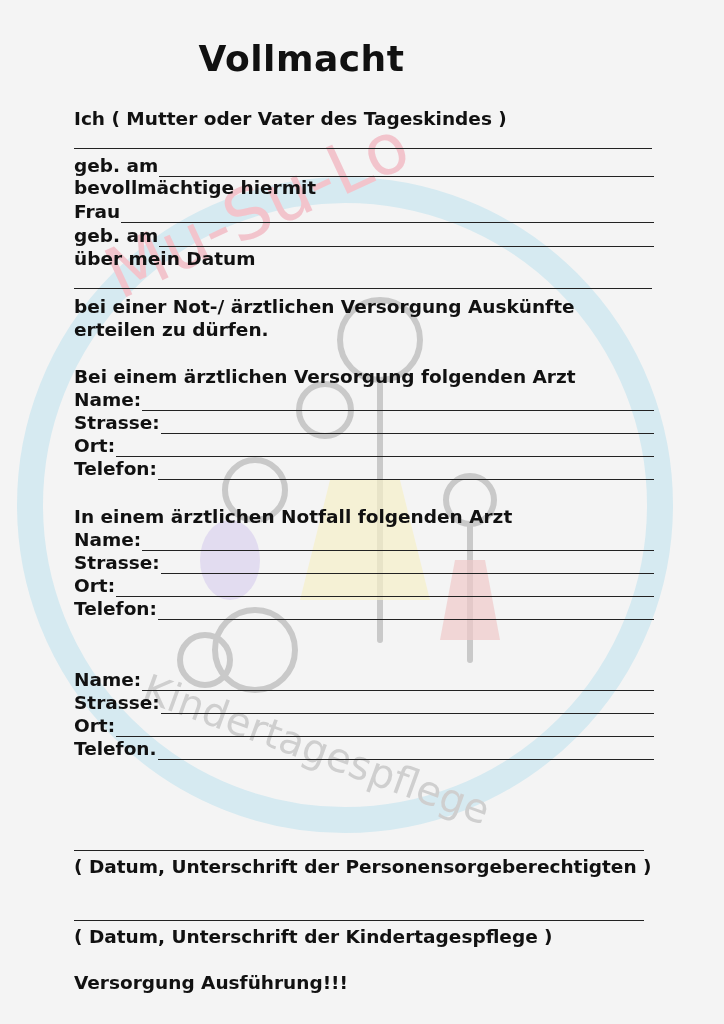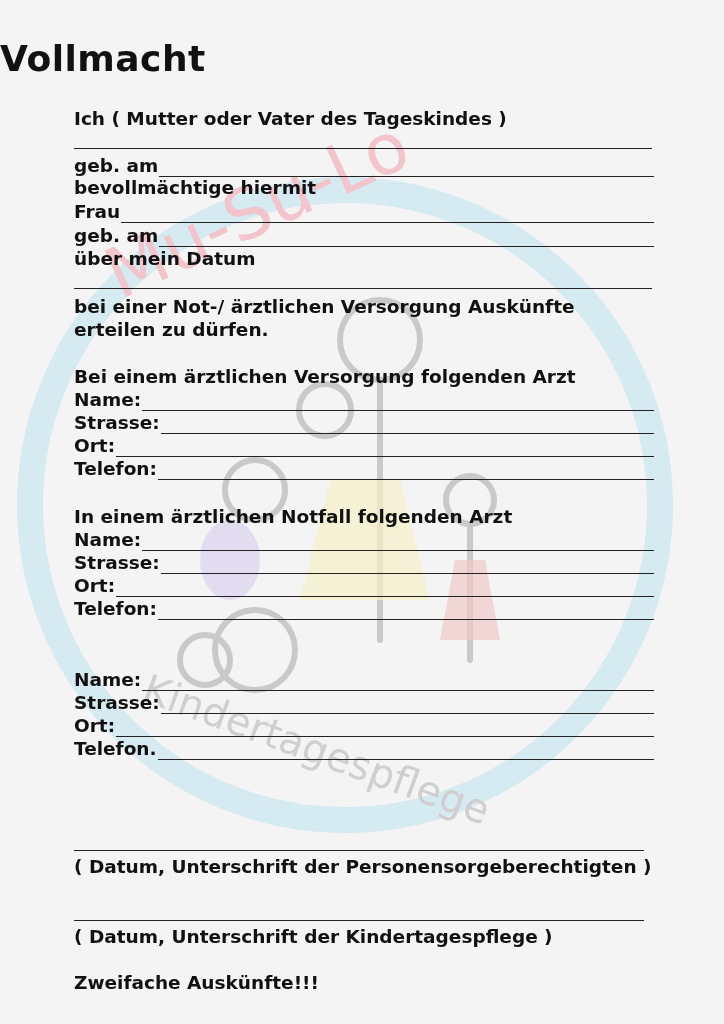--- a/index.html
+++ b/index.html
@@ -7,21 +7,21 @@
     width: 724px; height: 1024px; overflow: hidden;
     background: #f4f4f4;
     font-family: "DejaVu Sans", sans-serif;
     color: #111;
     position: relative;
   }
   .page { position: absolute; inset: 0; }
   .watermark { position: absolute; left: 0; top: 0; width: 724px; height: 1024px; pointer-events: none; }
   .title {
     position: absolute; left: 0; width: 603px; top: 38px;
-    font-size: 36px; font-weight: bold; letter-spacing: 0.5px;
+    text-align: center; font-size: 36px; font-weight: bold; letter-spacing: 0.5px;
   }
   .line {
     position: absolute; left: 74px; font-size: 18.5px; font-weight: bold;
     white-space: nowrap; line-height: 22px; text-align: right;
   }
   .field { display: flex; align-items: flex-end; width: 580px; }
   .field .fill { flex: 1; border-bottom: 1.5px solid #222; height: 16px; margin-left: 1px; }
   .blank { position: absolute; left: 74px; width: 578px; border-bottom: 1.5px solid #222; height: 0; }
 </style>
 </head>
@@ -123,14 +123,14 @@
       <span class="fill"></span>
     </div>
 
 
   <div class="blank" style="top:850px; width:570px"></div>
   <div class="line" style="top:856px">( Datum, Unterschrift der Personensorgeberechtigten )</div>
 
   <div class="blank" style="top:920px; width:570px"></div>
   <div class="line" style="top:926px">( Datum, Unterschrift der Kindertagespflege )</div>
 
-  <div class="line" style="top:972px">Zweifache Auskünfte!!!</div>
+  <div class="line" style="top:972px">Versorgung Ausführung!!!</div>
 </div>
 
 </body></html>

